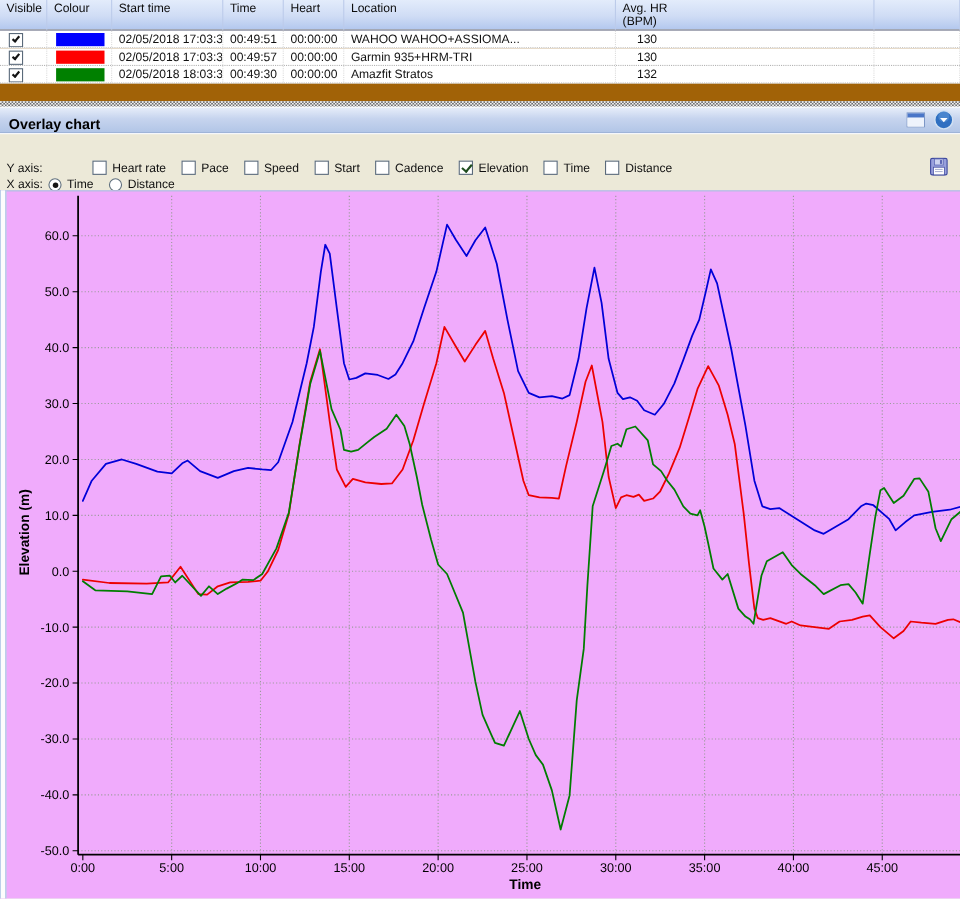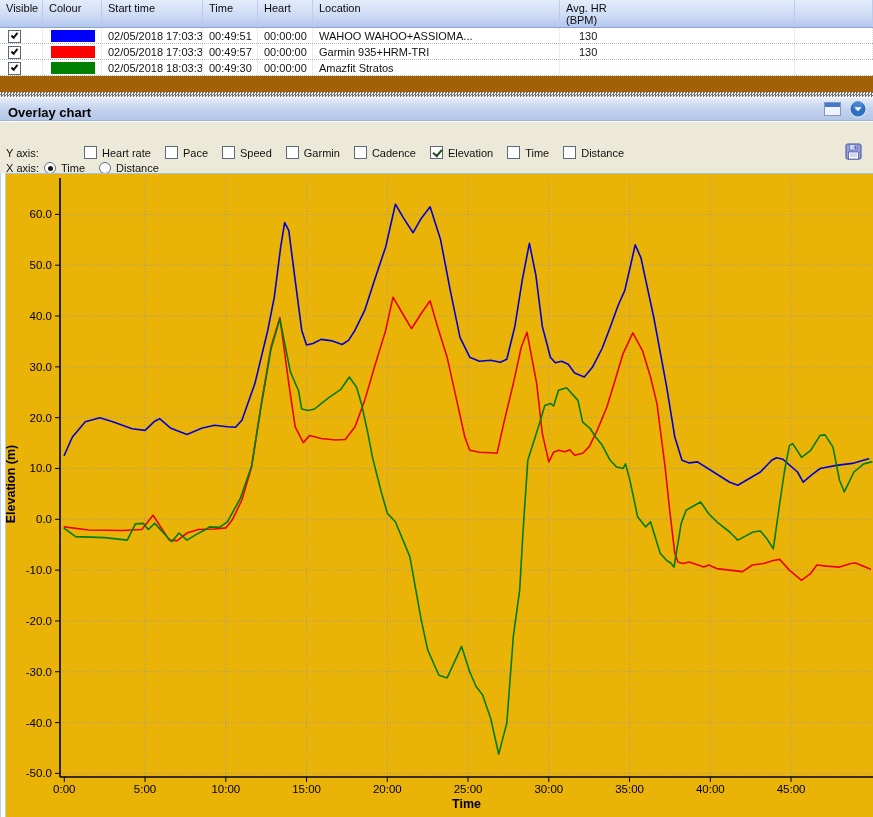--- a/index.html
+++ b/index.html
@@ -40,22 +40,22 @@
   .radio{width:12px;height:12px;border:1px solid #60707e;border-radius:50%;background:#fff;
          position:relative;margin-right:5px;}
   .radio.sel::after{content:"";position:absolute;left:3px;top:3px;width:5px;height:5px;
          border-radius:50%;background:#151515;}
   .opt{display:flex;align-items:center;margin-right:14px;}
   .ckb{width:13px;height:13px;border:1px solid #5a6a7a;background:#fff;position:relative;margin-right:5px;}
   .ckb.on::after{content:"";position:absolute;left:2px;top:2px;width:7px;height:4px;
          border-left:2px solid #1f4d1f;border-bottom:2px solid #1f4d1f;transform:rotate(-50deg);}
   .saveicon{position:absolute;right:11px;top:21px;width:17px;height:17px;}
   
-  .chart{position:absolute;top:173px;left:0;width:873px;height:644px;background:#eab308;
-         border-top:1px solid #a9c2dc;}
+  .chart{position:absolute;top:173px;left:0;width:873px;height:644px;background:#f0abfc;
+         border-top:1px solid #a9c2dc;padding-left:11px;}
   .left-strip{position:absolute;top:173px;left:0;width:6px;height:644px;
          background:linear-gradient(90deg,#bccfe9 0 1px,#fdfdfd 1px 5px,#bccfe9 5px 6px);}
   svg text{font-family:"Liberation Sans","DejaVu Sans",sans-serif;}
 </style>
 </head>
 <body>
 
 <div class="screen">
 
   <div class="table-panel">
@@ -125,20 +125,21 @@
               <span class="tick"></span>
             </span>
           </div>
           <div class="td" style="padding-left: 0px;">
             <span class="swatch" style="background: rgb(0, 128, 0);"></span>
           </div>
           <div class="td">02/05/2018 18:03:34</div>
           <div class="td">00:49:30</div>
           <div class="td">00:00:00</div>
           <div class="td">Amazfit Stratos</div>
+          <div class="td" style="padding-left: 19px;">132</div>
           <div class="td"></div>
         </div>
       </div>
   </div>
 
   <div class="splitter"></div>
 
   <div class="titlebar">
     <span class="title">Overlay chart</span>
     <span class="tb-icons">
@@ -183,21 +184,21 @@
           <span class="opt">
             <span class="ckb"></span>
             <span>Pace</span>
           </span>
           <span class="opt">
             <span class="ckb"></span>
             <span>Speed</span>
           </span>
           <span class="opt">
             <span class="ckb"></span>
-            <span>Garmin</span>
+            <span>Start</span>
           </span>
           <span class="opt">
             <span class="ckb"></span>
             <span>Cadence</span>
           </span>
           <span class="opt">
             <span class="ckb on"></span>
             <span>Elevation</span>
           </span>
           <span class="opt">

